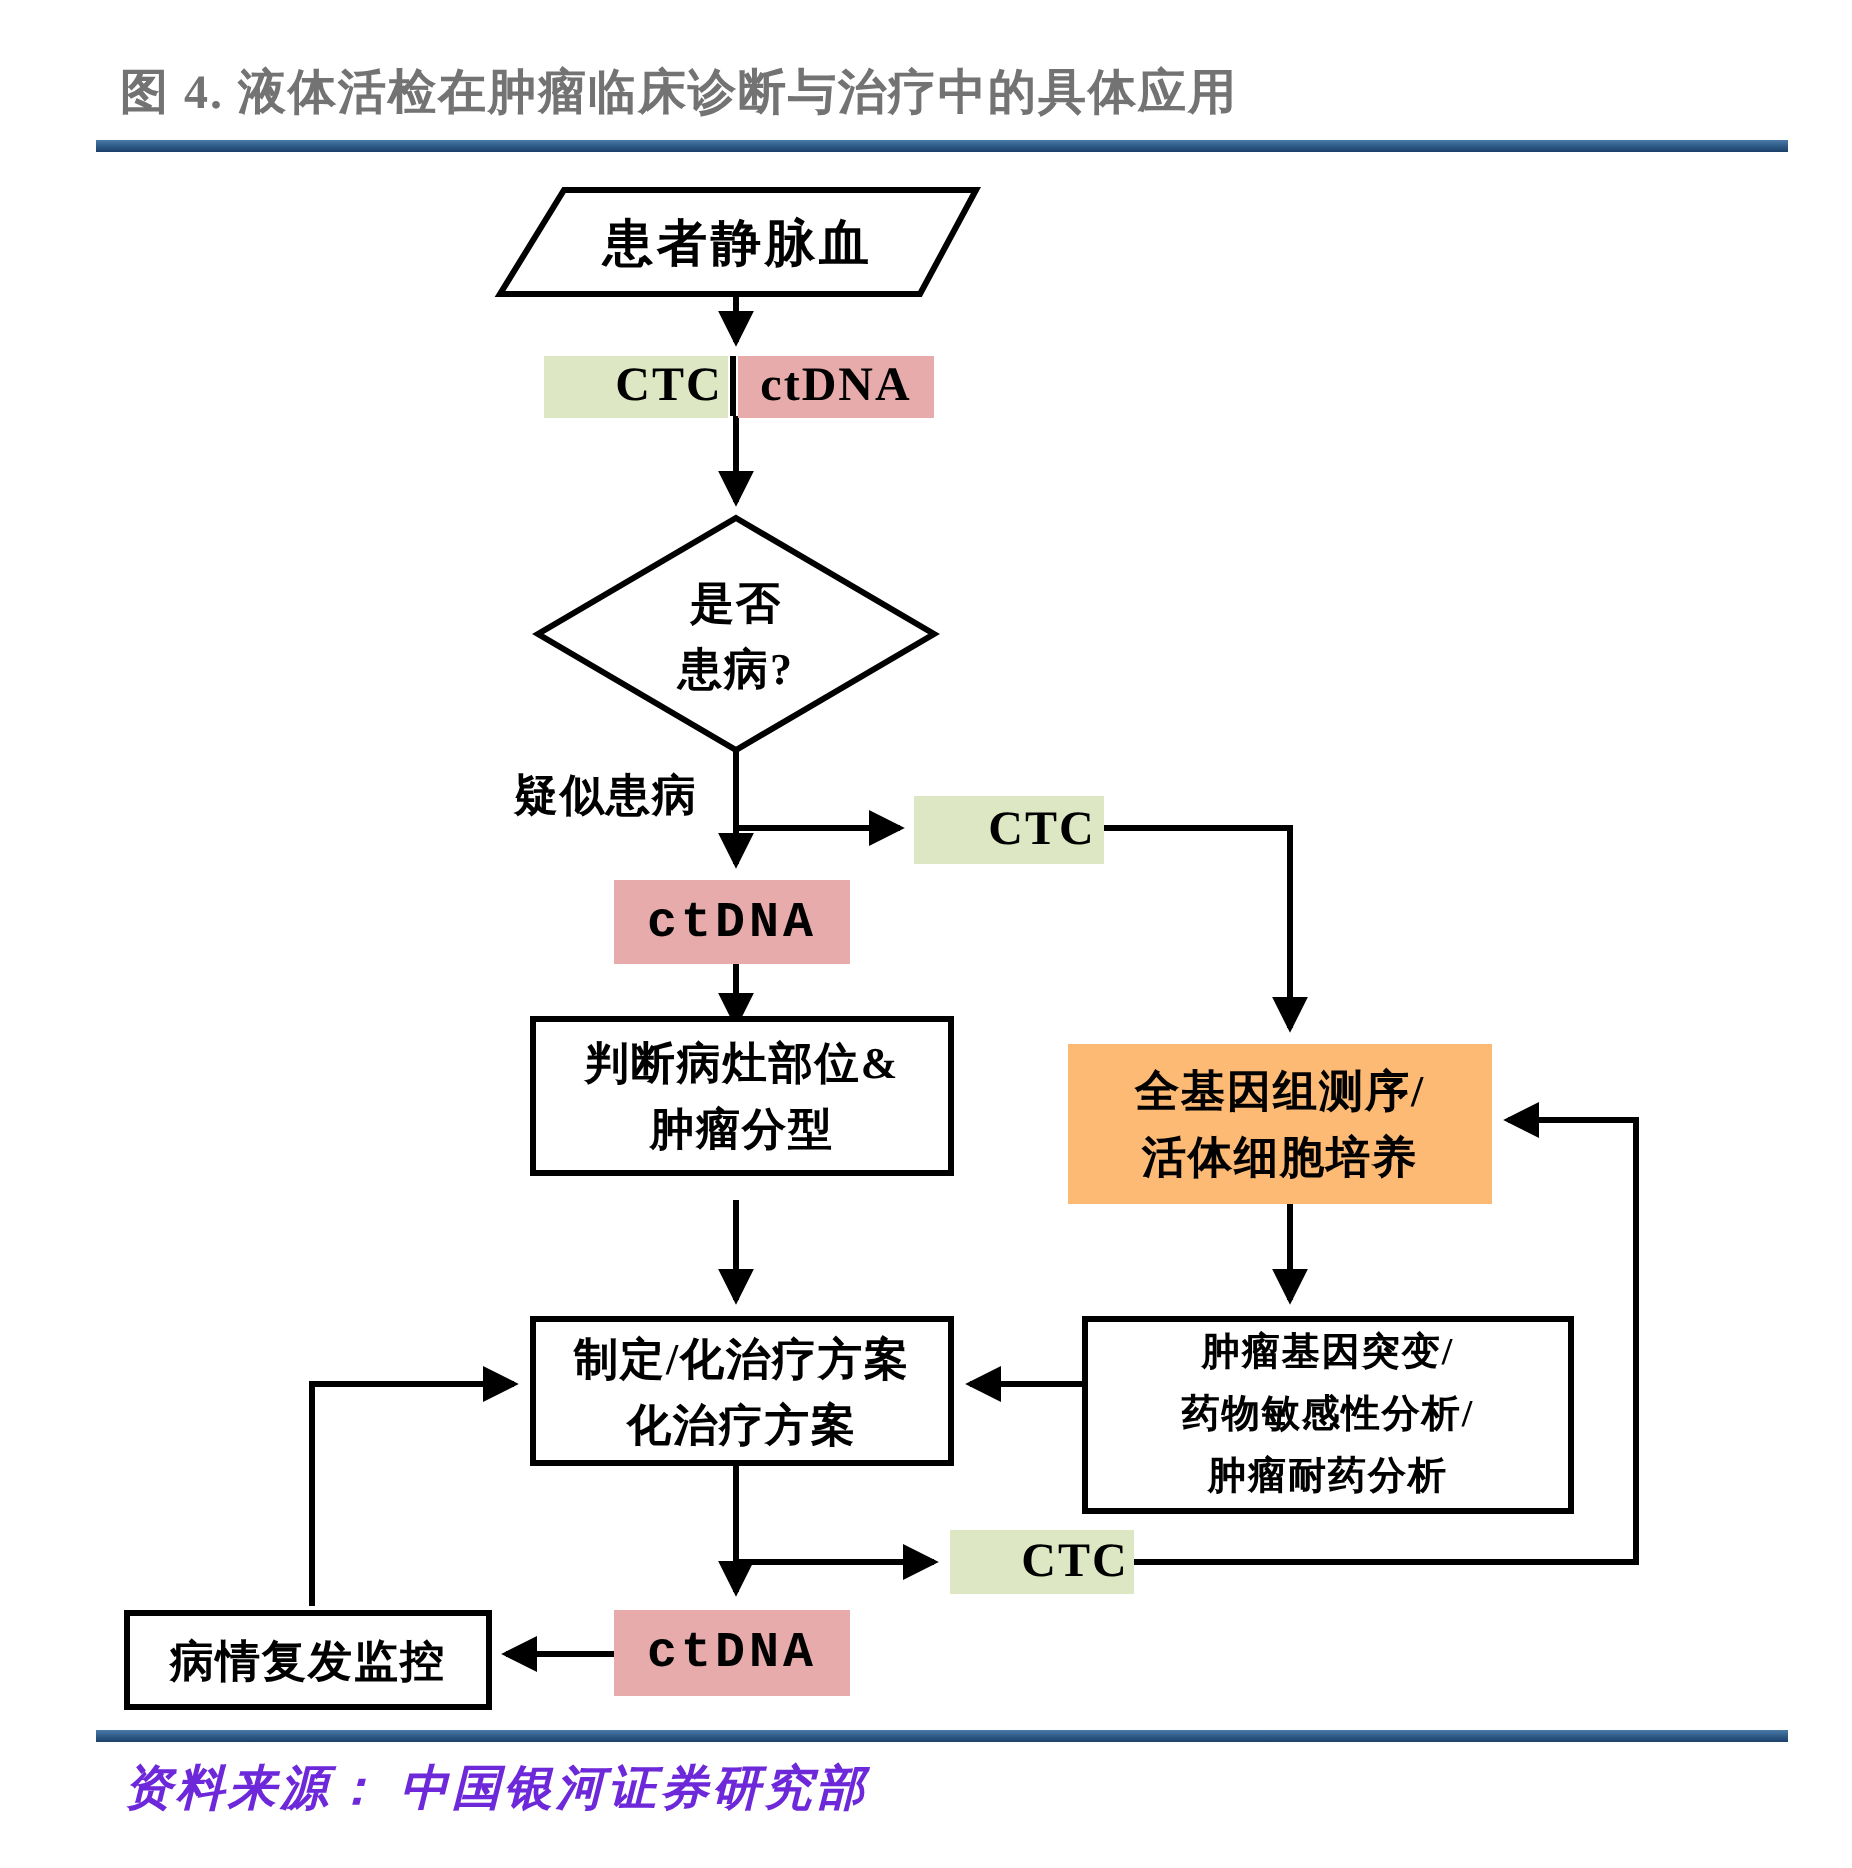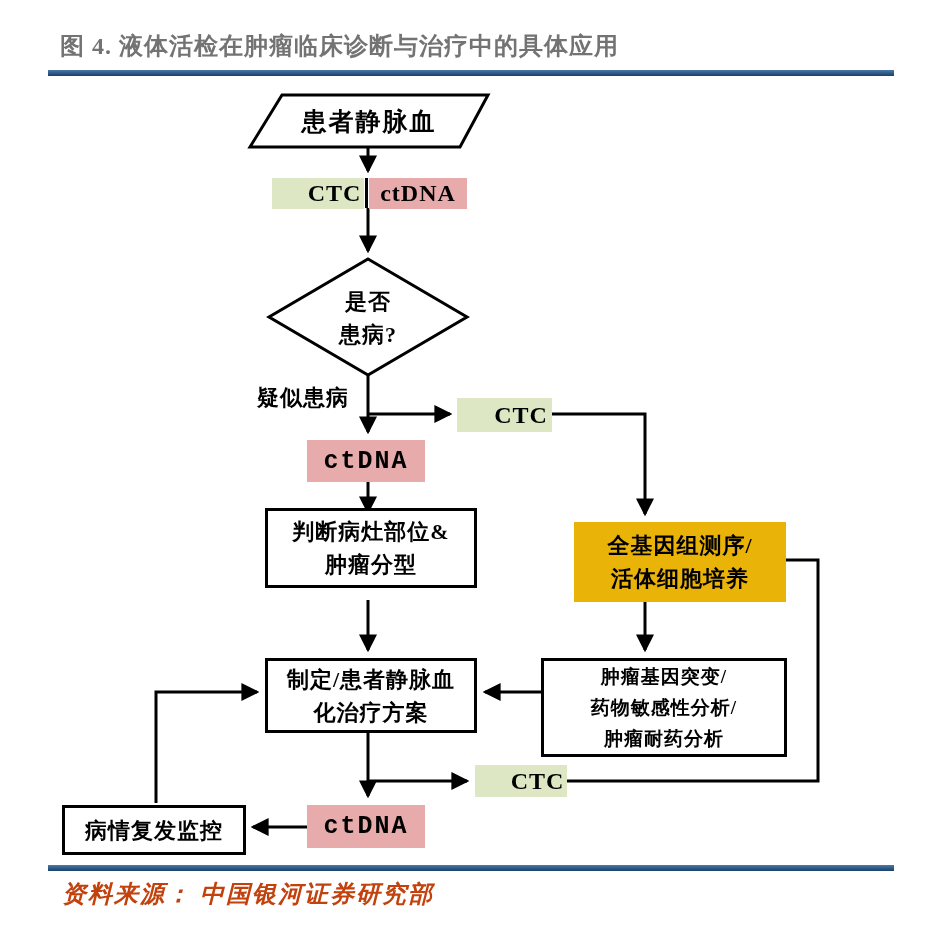--- a/index.html
+++ b/index.html
@@ -9,30 +9,30 @@
   
   #figure-title{position:absolute;left:60px;top:30px;width:820px;
         font-size:24px;font-weight:bold;color:#737373;letter-spacing:1px;}
   .rule{position:absolute;left:48px;width:846px;height:6px;
         background:linear-gradient(#4a7aa8,#2b5682 60%,#1c4068);}
   #title-rule{top:70px;}
   #source-rule{top:865px;}
 
   
   #source-text{position:absolute;left:62px;top:878px;font-size:24px;font-weight:bold;
-        font-style:italic;color:#c2410c;letter-spacing:2px;}
+        font-style:italic;color:#6d28d9;letter-spacing:2px;}
 
   
   .node{position:absolute;display:flex;flex-direction:column;align-items:center;
         justify-content:center;text-align:center;font-weight:bold;color:#000;
         box-sizing:border-box;font-family:"Liberation Serif",serif;}
   .bordered{background:#ffffff;border:3px solid #000;}
   .fill-green{background:#dde7c3;padding-left:33px;}
   .fill-pink{background:#e8abab;}
-  .fill-purple{background:#eab308;margin-left:40px;}
+  .fill-purple{background:#fdba74;}
   .latin{font-size:24px;letter-spacing:1px;}
   .cjk-lg{font-size:25px;letter-spacing:2px;font-family:Liberation Mono, monospace;}
   .cjk{font-size:22px;line-height:33px;letter-spacing:1px;}
   .cjk-sm{font-size:19px;line-height:31px;letter-spacing:1px;}
 
   svg.layer{position:absolute;left:0;top:0;}
   .conn{stroke:#000;stroke-width:3;fill:none;}
   .shape{stroke:#000;stroke-width:3;fill:#ffffff;}
 </style>
 </head>
@@ -90,21 +90,21 @@
     <span>判断病灶部位&amp;</span>
     <span>肿瘤分型</span>
   </div>
 
   <div class="node fill-purple cjk" style="left:534px;top:522px;width:212px;height:80px;">
     <span>全基因组测序/</span>
     <span>活体细胞培养</span>
   </div>
 
   <div class="node bordered cjk" style="left:265px;top:658px;width:212px;height:75px;">
-    <span>制定/患者静脉血</span>
+    <span>制定/化治疗方案</span>
     <span>化治疗方案</span>
   </div>
 
   <div class="node bordered cjk-sm" style="left:541px;top:658px;width:246px;height:99px;">
     <span>肿瘤基因突变/</span>
     <span>药物敏感性分析/</span>
     <span>肿瘤耐药分析</span>
   </div>
 
   <div class="node fill-green latin" style="left:475px;top:765px;width:92px;height:32px;">CTC</div>

